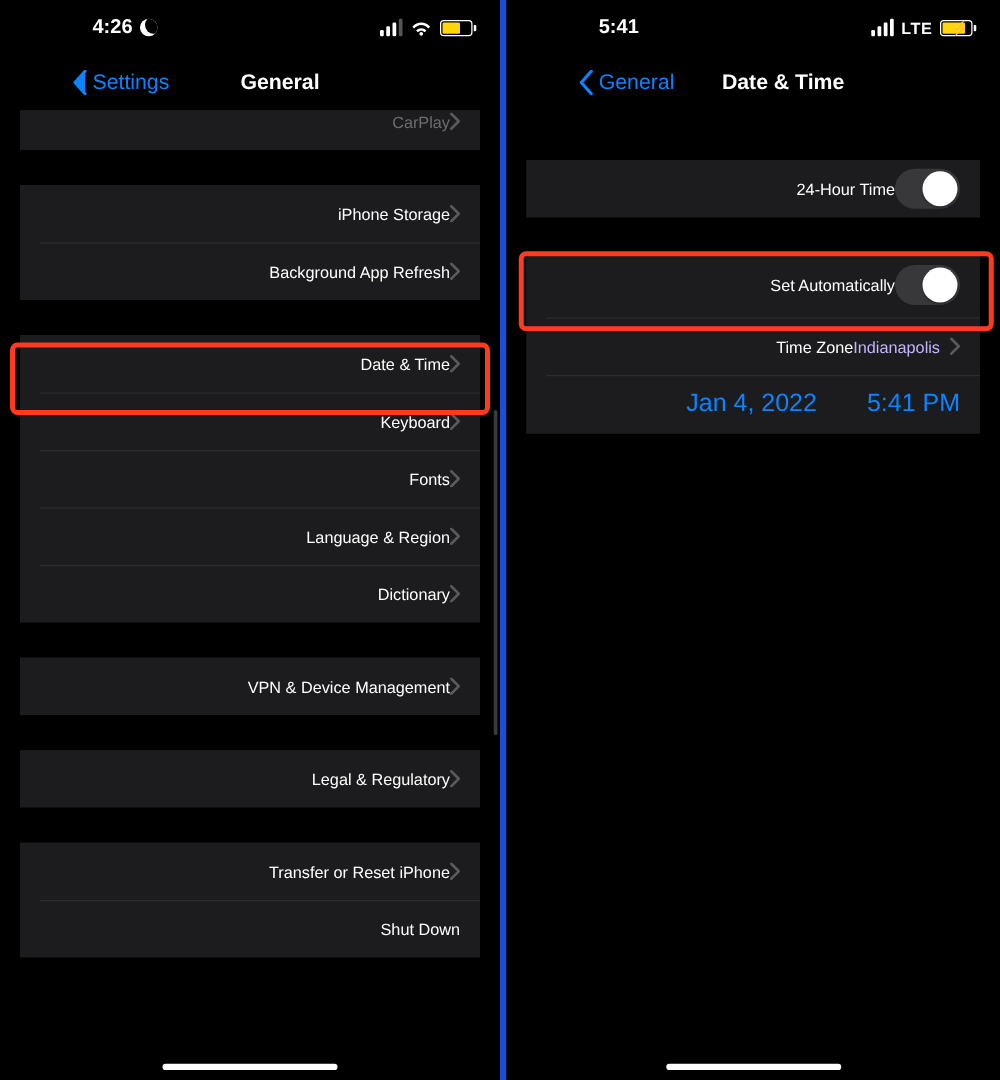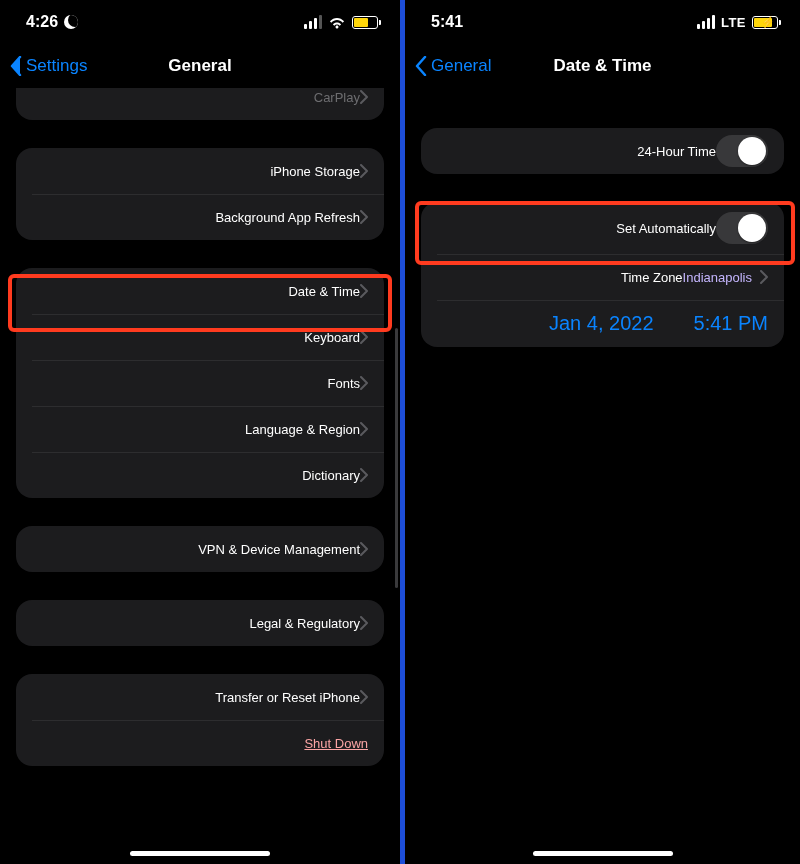--- a/index.html
+++ b/index.html
@@ -12,20 +12,21 @@
     display: flex;
     overflow: hidden;
   }
   .phone {
     width: 400px;
     height: 864px;
     background: #000;
     position: relative;
     color: #fff;
     flex: 0 0 400px;
+    padding-left: 48px;
   }
   .phone + .phone { border-left: 5px solid #1d4ed8; }
 
   
   .status-bar {
     display: flex;
     justify-content: space-between;
     align-items: center;
     height: 44px;
     padding: 0 22px 0 26px;
@@ -95,21 +96,21 @@
   }
 
   
   .scroll-area {
     position: absolute; top: 88px; bottom: 0; left: 0; right: 0;
     overflow: hidden;
     padding: 0 16px;
   }
   .group {
     background: #1c1c1e;
-    border-radius: 16px;
+    border-radius: 0;
     margin-bottom: 28px;
     overflow: hidden;
   }
   .group.first-partial {
     margin-top: -14px;
     border-top-left-radius: 0;
     border-top-right-radius: 0;
   }
   .row {
     display: flex;
@@ -126,21 +127,21 @@
     position: absolute; left: 16px; right: 0; top: 0;
     height: 1px; background: #2d2d2f;
   }
   .row .label { flex: 1; }
   .row .value { color: #c4b5fd; margin-right: 8px; }
   .chevron {
     color: #5a5a5e;
   }
   .chevron svg { width: 8px; height: 14px; display: block; }
   .row.destructive .label,
-  .row.link-row .label { color: #fca5a5; text-decoration: underline; }
+  .row.link-row .label { color: #ffffff; }
 
   
   .toggle {
     width: 52px; height: 32px; border-radius: 16px;
     background: #38383a; position: relative;
     flex: 0 0 auto;
   }
   .toggle .knob {
     position: absolute; top: 2px; right: 2px;
     width: 28px; height: 28px; border-radius: 50%;

